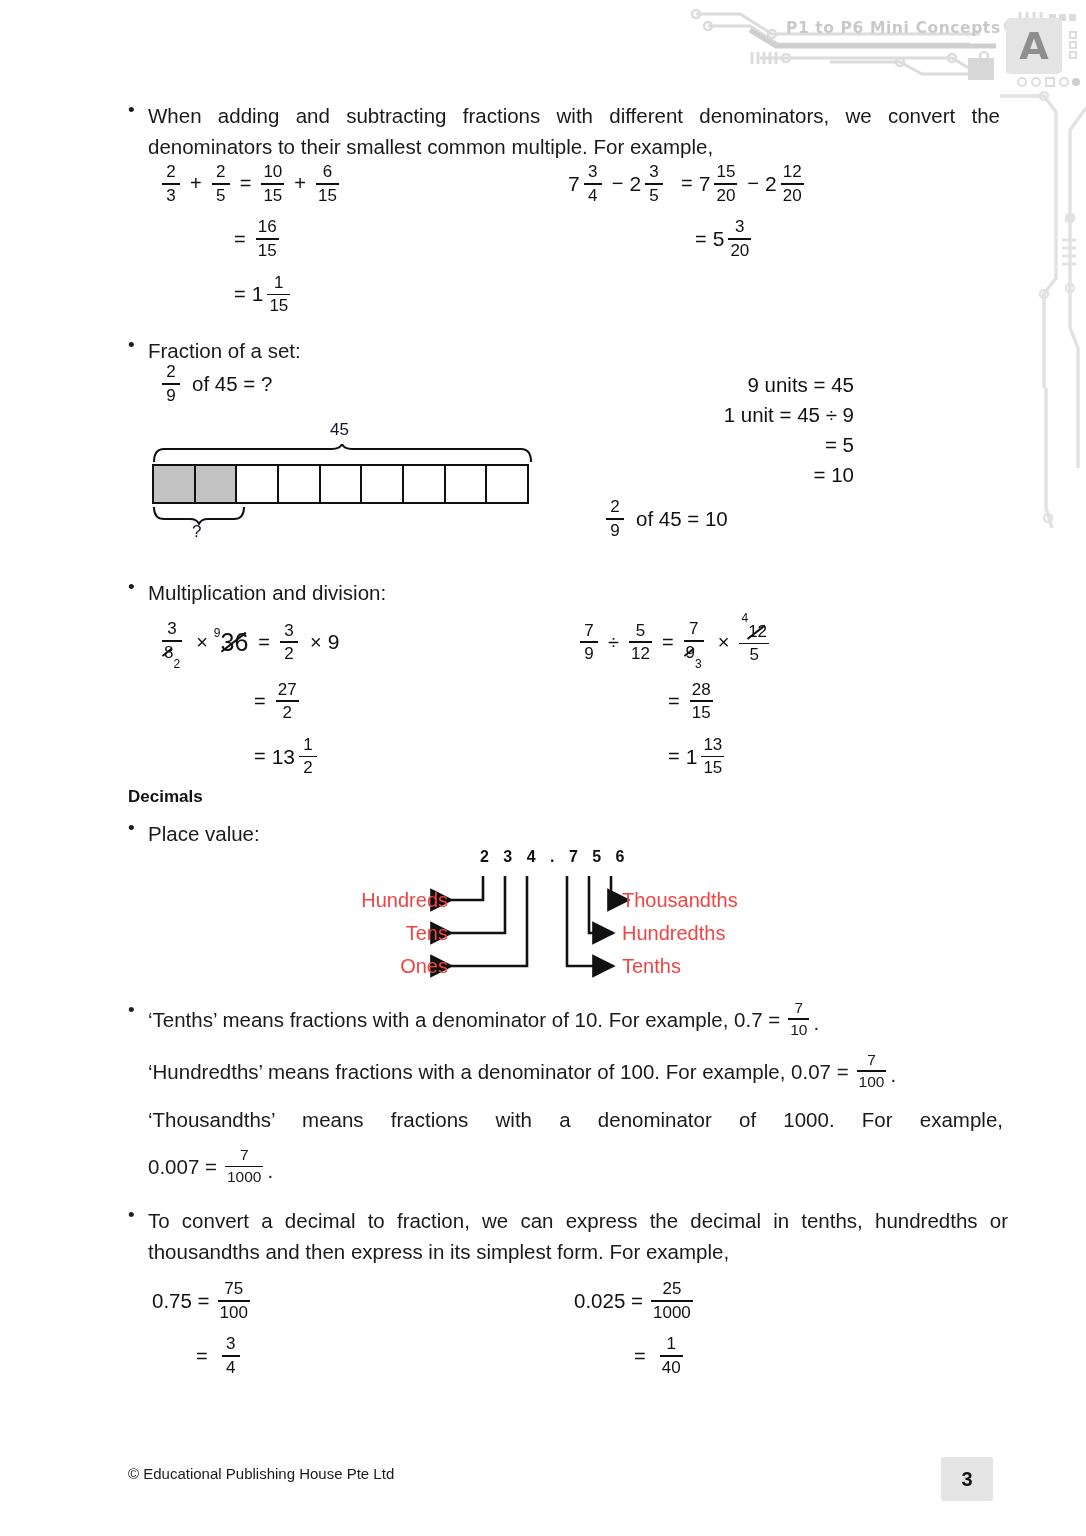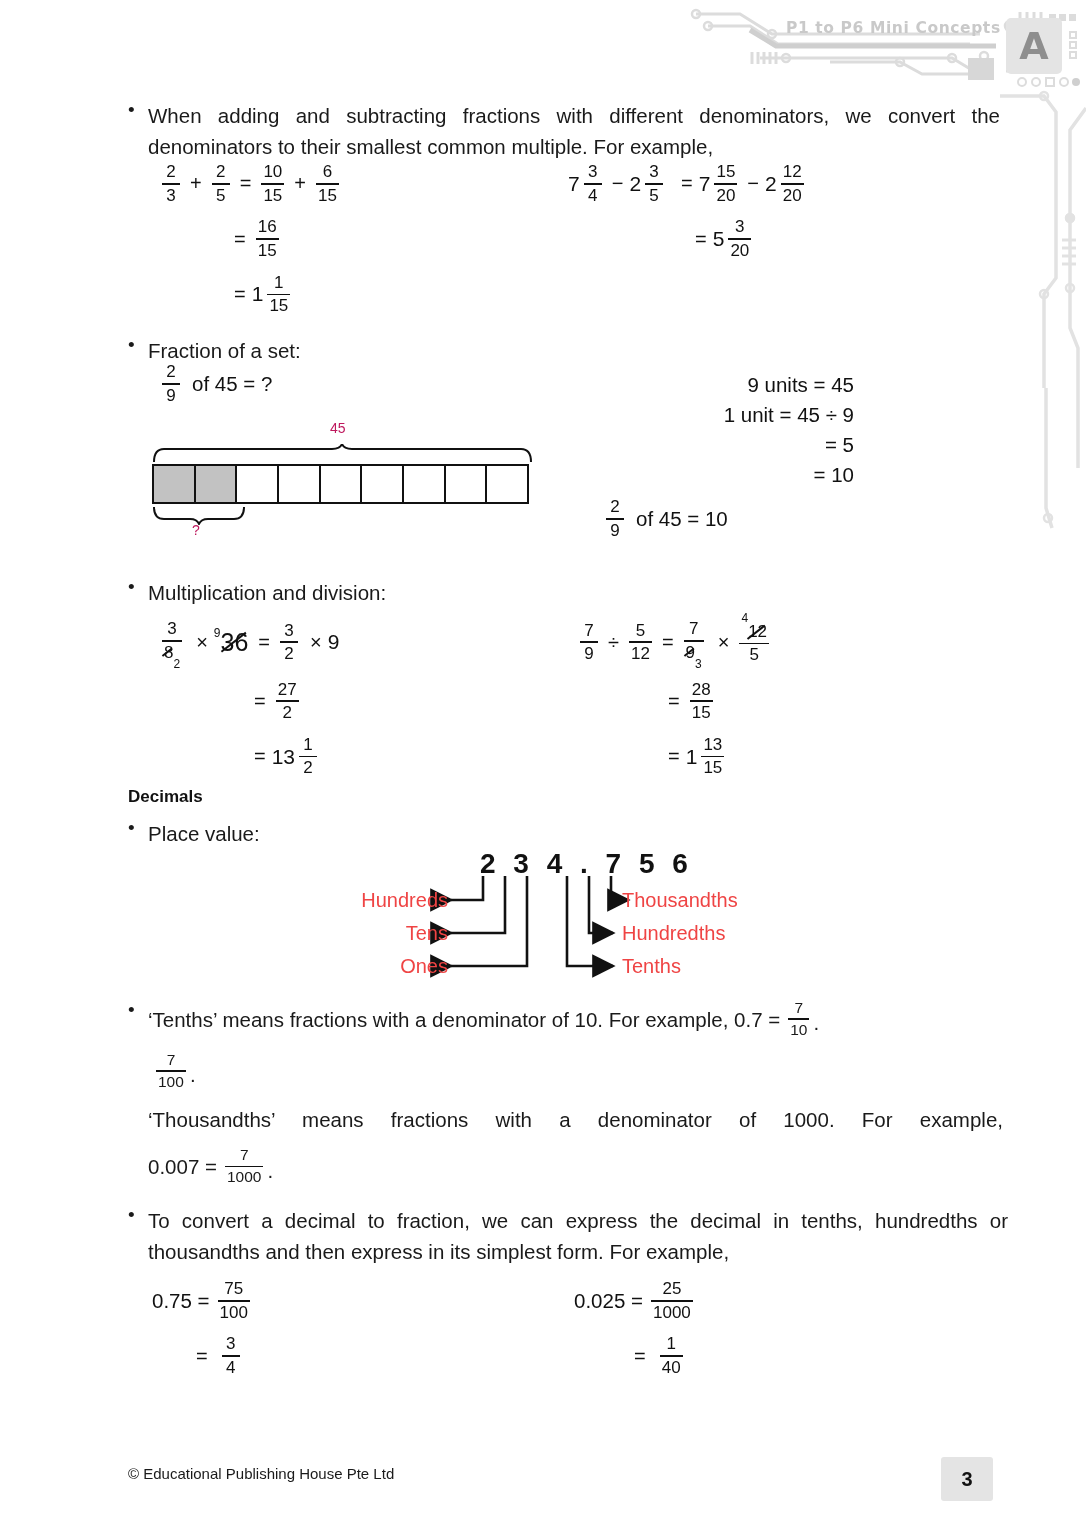--- a/index.html
+++ b/index.html
@@ -106,28 +106,28 @@
   .sub { font-size: 12px; vertical-align: sub; position: relative; top: 6px; }
 
   
   .barmodel { position: absolute; }
   .bm-cells { display: flex; border: 2px solid #111; width: 377px; height: 40px; }
   .bm-cell { flex: 1; border-right: 2px solid #111; }
   .bm-cell:last-child { border-right: none; }
   .bm-cell.shaded { background: #c2c2c2; }
   .bm-label {
     position: absolute;
-    font-size: 14px; color: #be185d;
+    font-size: 17px; color: #0f172a;
   }
 
   
   .pv { position: absolute; }
   .pv-digits {
     position: absolute;
-    font-size: 28px; font-weight: bold;
+    font-size: 16px; font-weight: bold;
     letter-spacing: 5px;
     color: #111;
   }
   .pv-label {
     position: absolute;
     font-size: 20px;
     color: #ef4444;
     white-space: nowrap;
   }
 
@@ -526,20 +526,21 @@
       <div class="mrow" style="align-items:center;">
         <span class="bullet-text">‘Tenths’ means fractions with a denominator of 10. For example, 0.7 =</span>
         <span class="frac sm" style="margin-left:8px">
           <span class="num">7</span>
           <span class="bar"></span>
           <span class="den">10</span>
         </span>
         <span class="bullet-text" style="align-self:flex-end">.</span>
       </div>
       <div class="mrow" style="align-items:center; margin-top:14px;">
+        <span class="bullet-text">‘Hundredths’ means fractions with a denominator of 100. For example, 0.07 =</span>
         <span class="frac sm" style="margin-left:8px">
           <span class="num">7</span>
           <span class="bar"></span>
           <span class="den">100</span>
         </span>
         <span class="bullet-text" style="align-self:flex-end">.</span>
       </div>
       <div class="bullet-text just-all" style="margin-top:14px; width:855px;">‘Thousandths’ means fractions with a denominator of 1000. For example,</div>
       <div class="mrow" style="align-items:center; margin-top:12px;">
         <span class="bullet-text">0.007 =</span>

